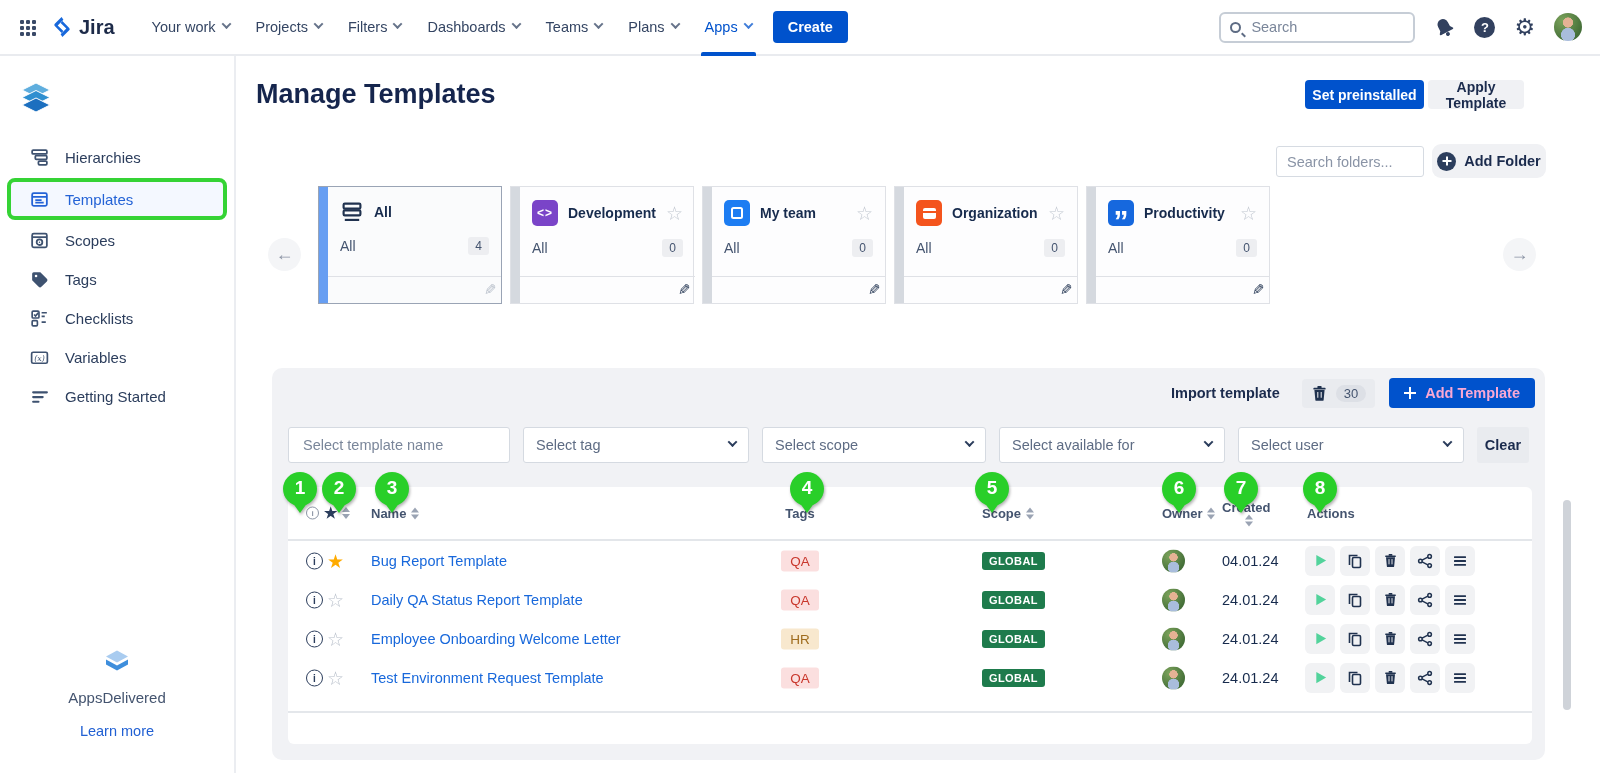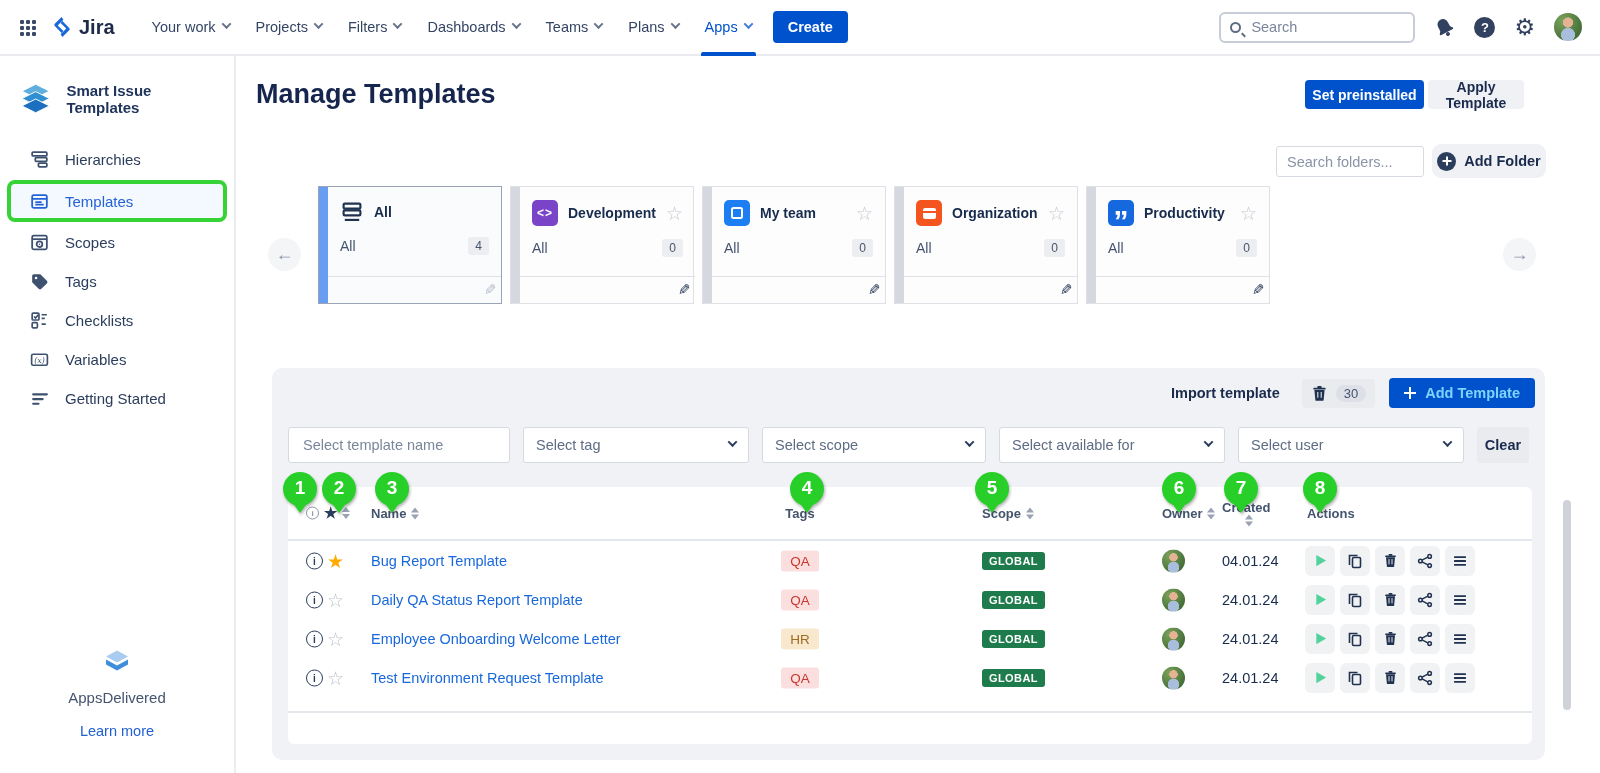--- a/index.html
+++ b/index.html
@@ -104,21 +104,21 @@
   .pencil{font-size:15px;color:#20324F;transform:scaleX(-1);cursor:pointer;padding-right:8px;}
   .fcard.selected .pencil{color:#B9C0CB;}
 
   
   .panel{position:absolute;left:272px;top:368px;width:1273px;height:392px;background:#F1F2F5;border-radius:10px;padding-left:28px;}
   .ptoolbar{position:absolute;top:10px;right:10px;display:flex;align-items:center;}
   .import-label{font-size:14.5px;font-weight:600;color:#1B2B4D;cursor:pointer;}
   .trash-btn{margin-left:22px;height:29px;background:#E9EBEF;border-radius:4px;display:flex;
        align-items:center;gap:8px;padding:0 9px;cursor:pointer;}
   .count-badge{background:#DDE0E6;color:#44546F;font-size:13px;border-radius:9px;padding:1px 8px;}
-  .btn-addtpl{margin-left:14px;height:30px;background:#0052CC;color:#7dd3fc;border-radius:4px;
+  .btn-addtpl{margin-left:14px;height:30px;background:#0052CC;color:#f9a8d4;border-radius:4px;
        display:flex;align-items:center;gap:9px;padding:0 15px;font-size:14.5px;font-weight:600;cursor:pointer;}
   .plus-white{position:relative;width:12px;height:12px;flex:none;}
   .plus-white::before,.plus-white::after{content:"";position:absolute;background:#fff;left:50%;top:50%;}
   .plus-white::before{width:12px;height:2px;transform:translate(-50%,-50%);}
   .plus-white::after{width:2px;height:12px;transform:translate(-50%,-50%);}
 
   .pfilters{position:absolute;left:16px;top:59px;display:flex;gap:13px;}
   .fbox{height:36px;background:#fff;border:1px solid #D5DAE1;border-radius:3px;display:flex;
        align-items:center;padding:0 12px;font-size:14.5px;color:#5E6C84;cursor:pointer;}
   .fbox input{border:none;outline:none;width:100%;font-size:14.5px;color:#42526E;
@@ -240,21 +240,20 @@
     </div>
   </div>
 
   <div class="sidebar">
     <div class="sb-logo">
       <svg width="38" height="32" viewBox="0 0 38 32">
         <path d="M19 1 33 8l-14 7L5 8z" fill="#5FAEDE" stroke="#fff" stroke-width="1"></path>
         <path d="M19 8.5 33 15.5l-14 7-14-7z" fill="#2F8FD0" stroke="#fff" stroke-width="1"></path>
         <path d="M19 16 33 23l-14 7-14-7z" fill="#1C6FBF" stroke="#fff" stroke-width="1"></path>
       </svg>
-      <span class="sb-title">Smart Issue Templates</span>
     </div>
 
     <div class="sb-item">
       <svg width="21" height="21" viewBox="0 0 20 20" fill="none" stroke="#3E5270" stroke-width="1.7">
         <rect x="3" y="3" width="14" height="3.6" rx="1"></rect>
         <rect x="6" y="8.2" width="11" height="3.6" rx="1"></rect>
         <rect x="9" y="13.4" width="8" height="3.6" rx="1"></rect>
       </svg>
       <span class="sb-label">Hierarchies</span>
     </div>

